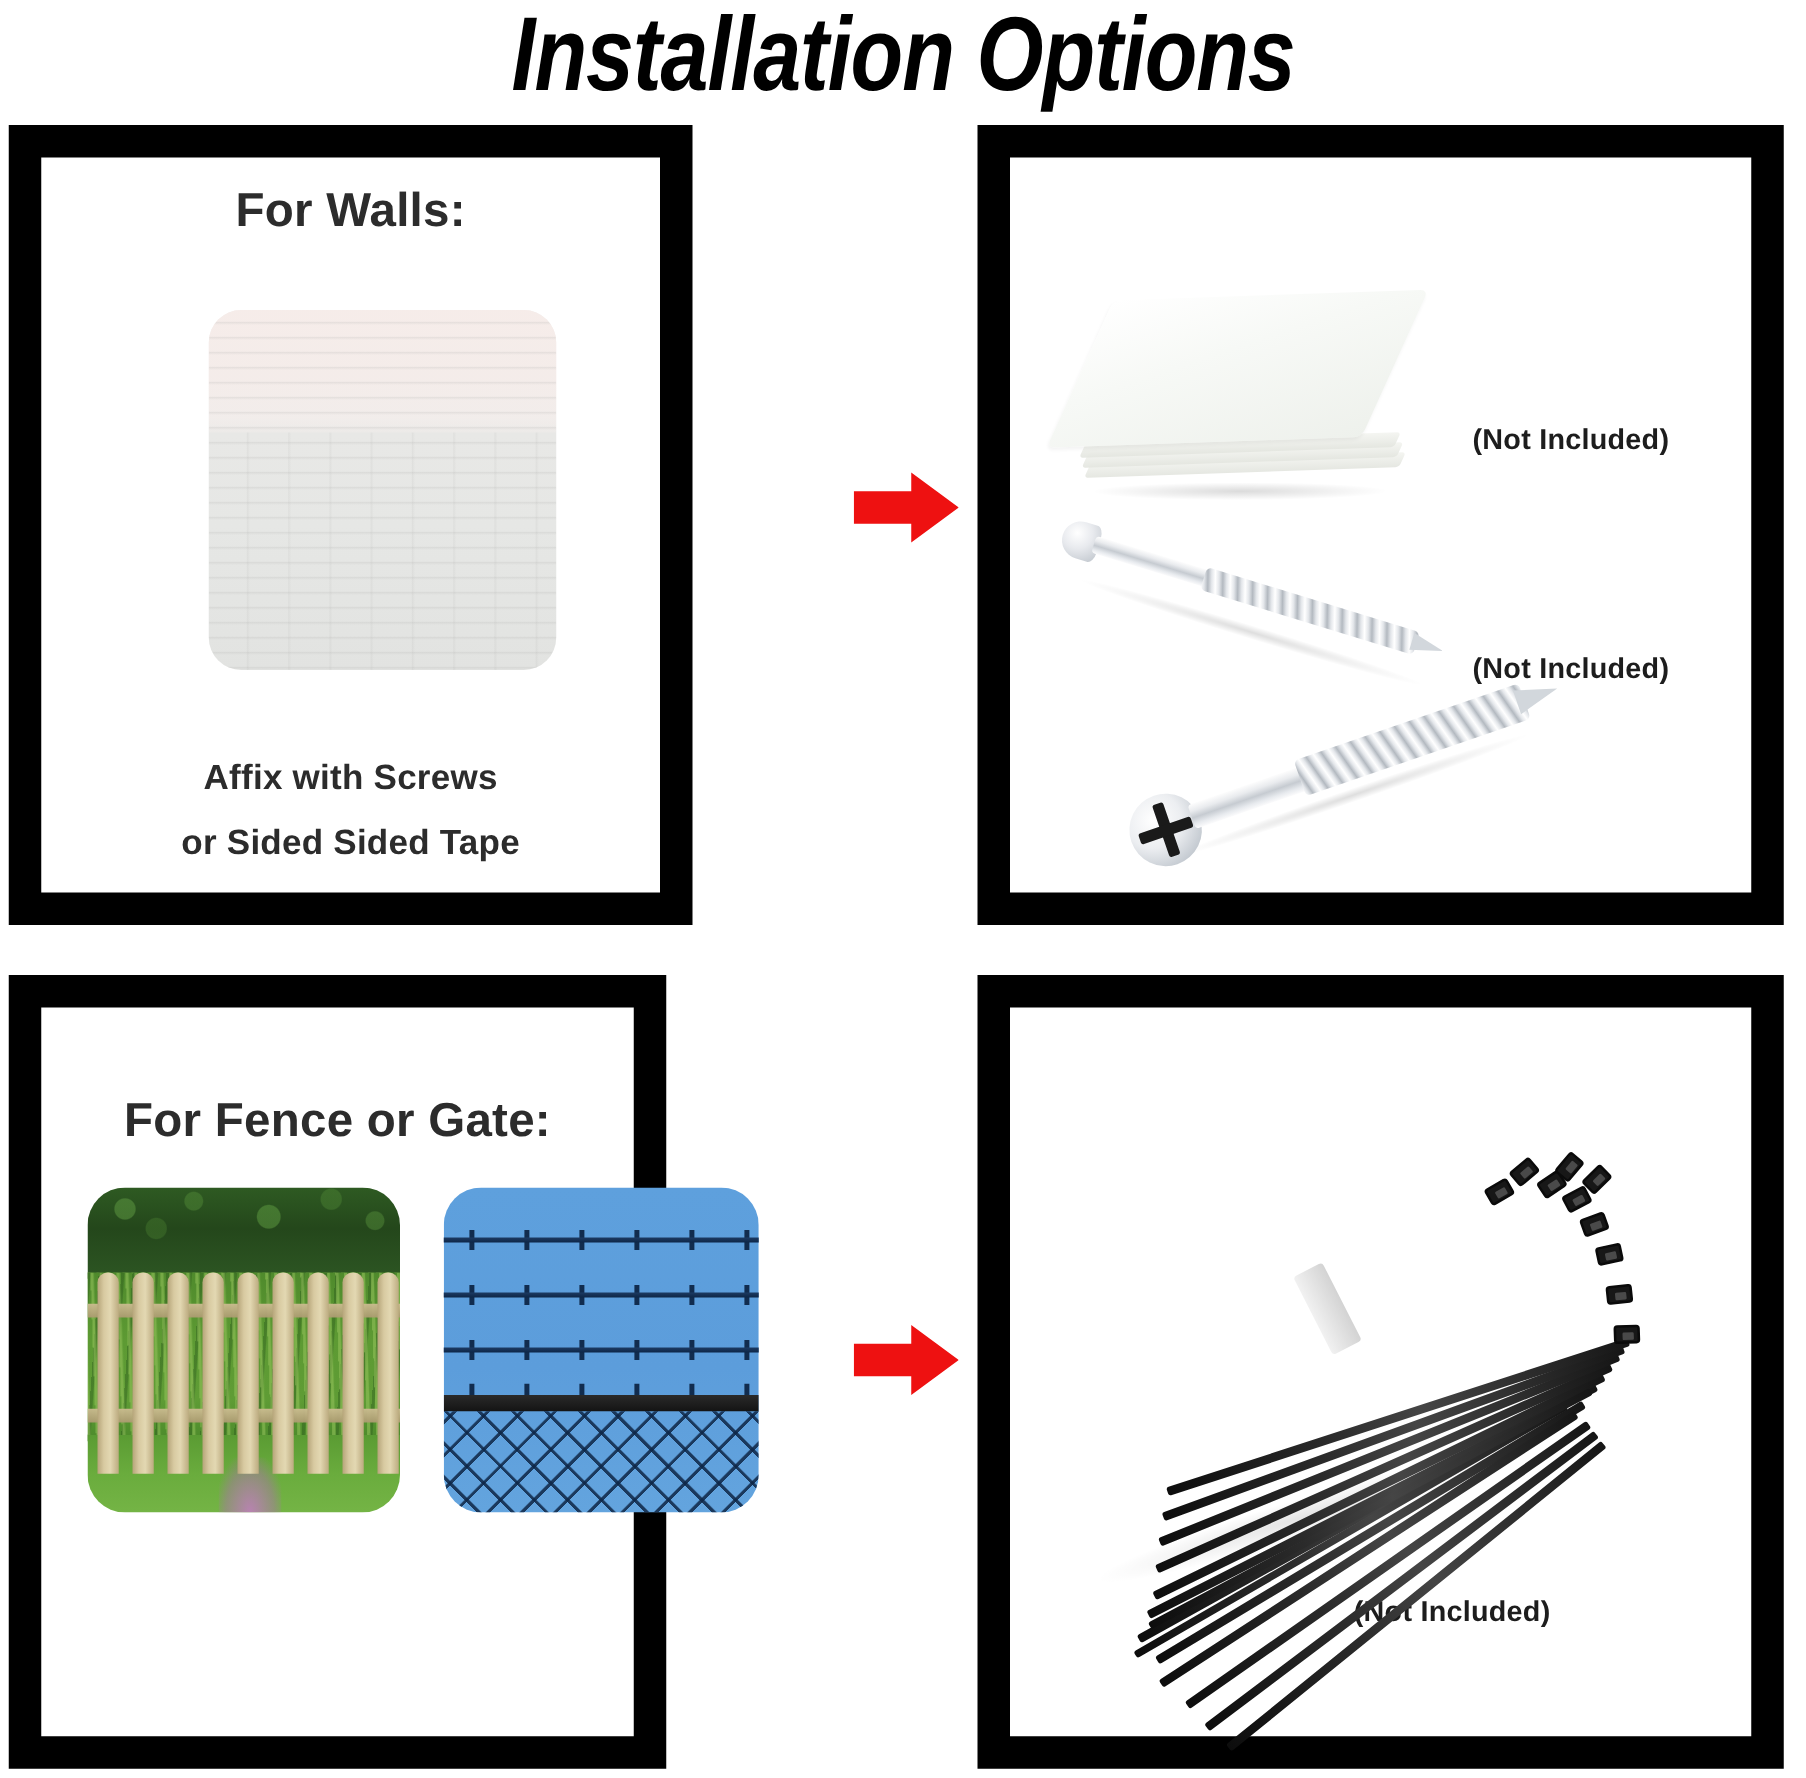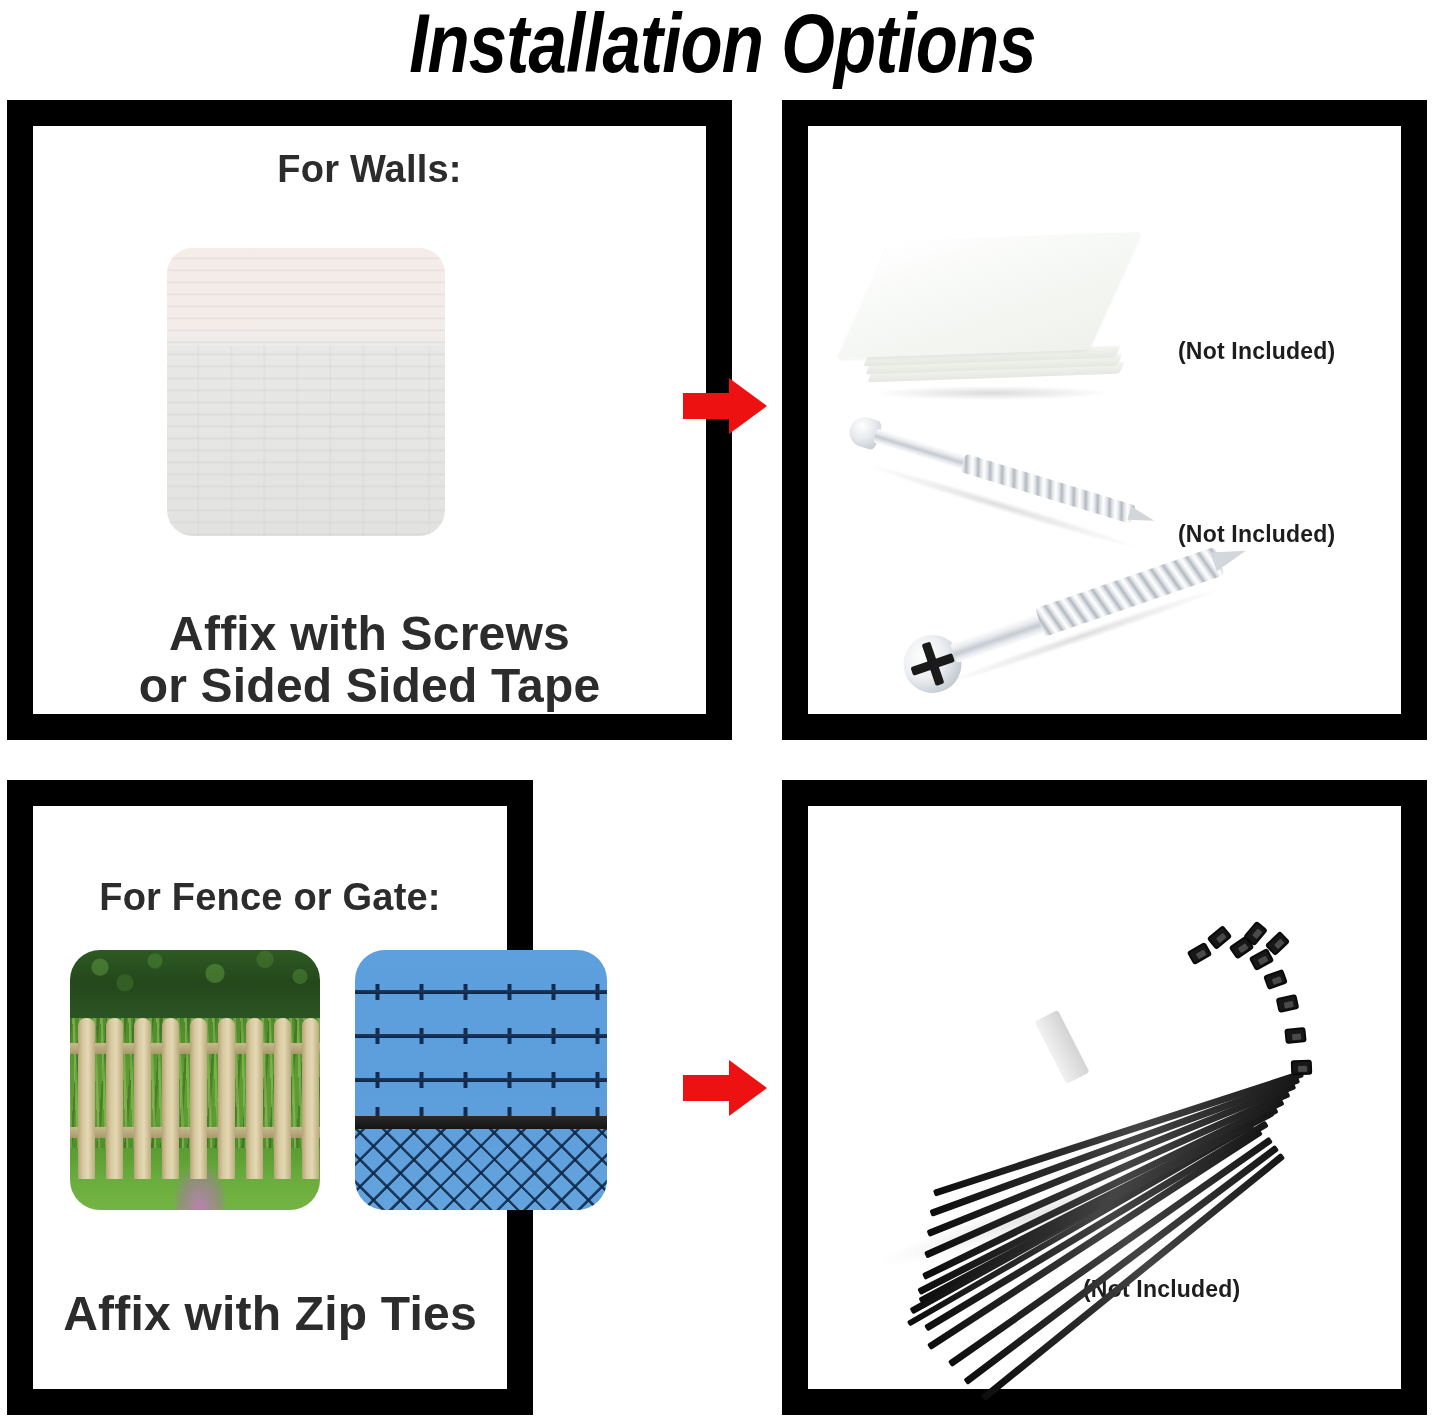--- a/index.html
+++ b/index.html
@@ -38,21 +38,21 @@
     white-space: nowrap;
   }
 
   
   .panel {
     position: absolute;
     background: #ffffff;
     border: 26px solid #000000;
     box-sizing: border-box;
   }
-  #panel-walls      { left: 7px;   top: 100px;  width: 725px; height: 640px; }
+  #panel-walls      { left: 7px;   top: 100px;  width: 547px; height: 640px; }
   #panel-hardware   { left: 782px; top: 100px;  width: 645px; height: 640px; }
   #panel-fence      { left: 7px;   top: 780px;  width: 526px; height: 635px; }
   #panel-zipties    { left: 782px; top: 780px;  width: 645px; height: 635px; }
 
   .panel-inner {
     position: relative;
     width: 100%;
     height: 100%;
   }
 
@@ -65,21 +65,21 @@
     font-size: 38px;
     font-weight: bold;
     color: #2c2c2c;
     letter-spacing: 0.2px;
   }
   .caption-line {
     position: absolute;
     left: 0;
     width: 100%;
     text-align: center;
-    font-size: 48px;
+    font-size: 28px;
     font-weight: bold;
     color: #2c2c2c;
     letter-spacing: 0.2px;
   }
   .not-included {
     position: absolute;
     font-size: 23px;
     font-weight: bold;
     color: #1d1d1d;
     letter-spacing: 0.2px;
@@ -438,21 +438,20 @@
         <div class="screw-tip" style="left:328px; top:42px; border-left-width:34px; border-top-width:10px; border-bottom-width:10px;"></div>
       </div>
 
       <div class="not-included" style="left:370px; top:395px;">(Not Included)</div>
     </div>
   </div>
 
   <div class="panel" id="panel-fence">
     <div class="panel-inner">
       <div class="panel-heading" style="top:70px;">For Fence or Gate:</div>
-      <div class="caption-line" style="top:480px;">Affix with Zip Ties</div>
     </div>
   </div>
 
   <div class="photo-tile" id="photo-picket">
     <div class="sky-hedge"></div>
     <div class="hedge-tex"></div>
     <div class="foliage"></div>
     <div class="blades"></div>
     <div class="lawn"></div>
     <div class="path"></div>

